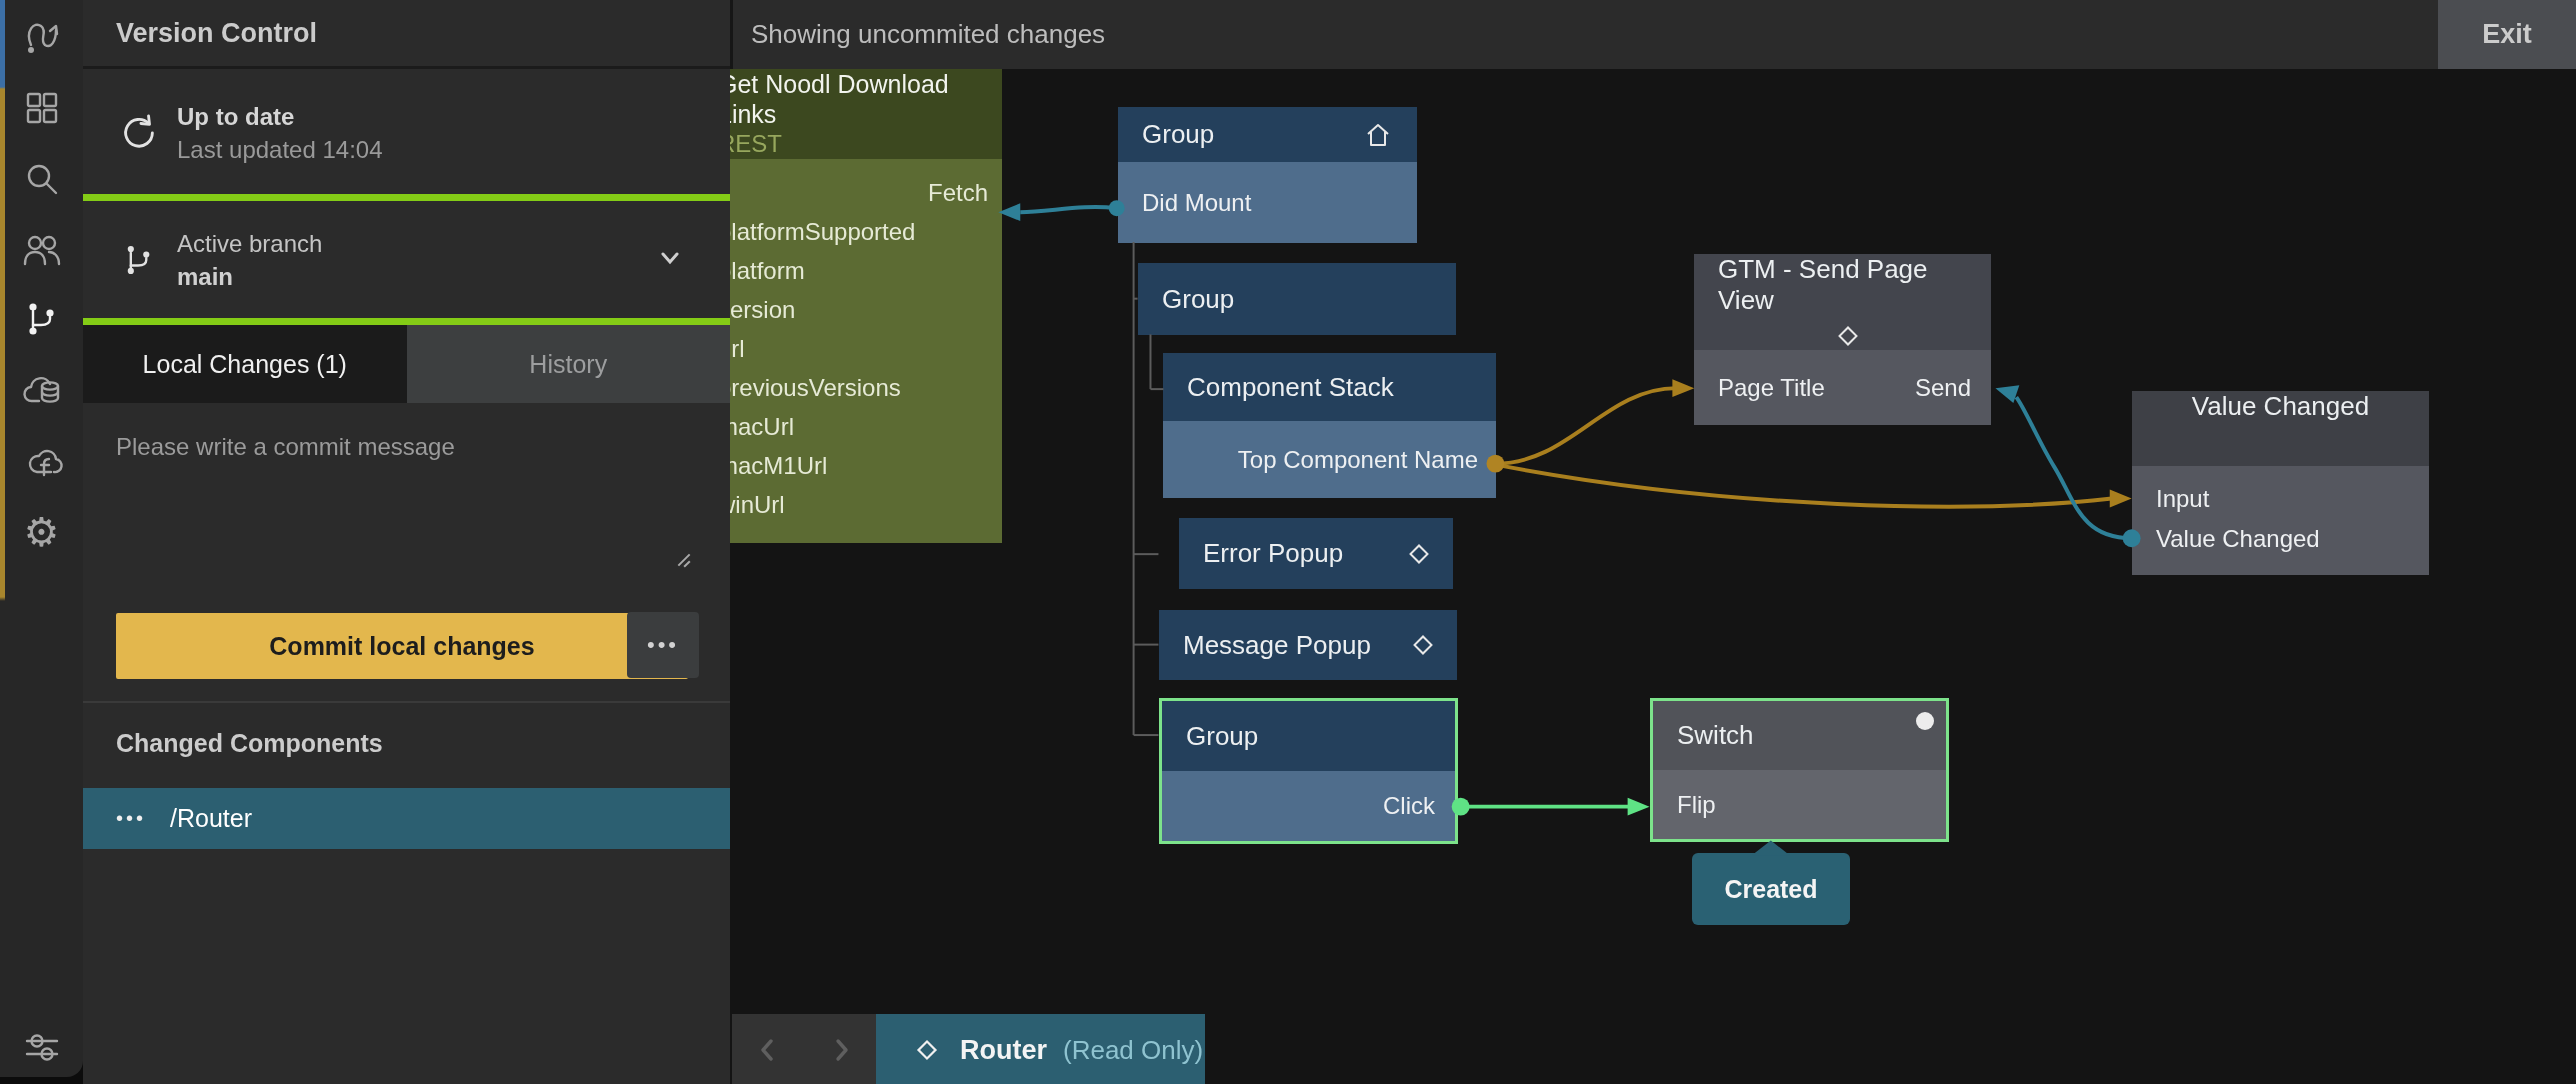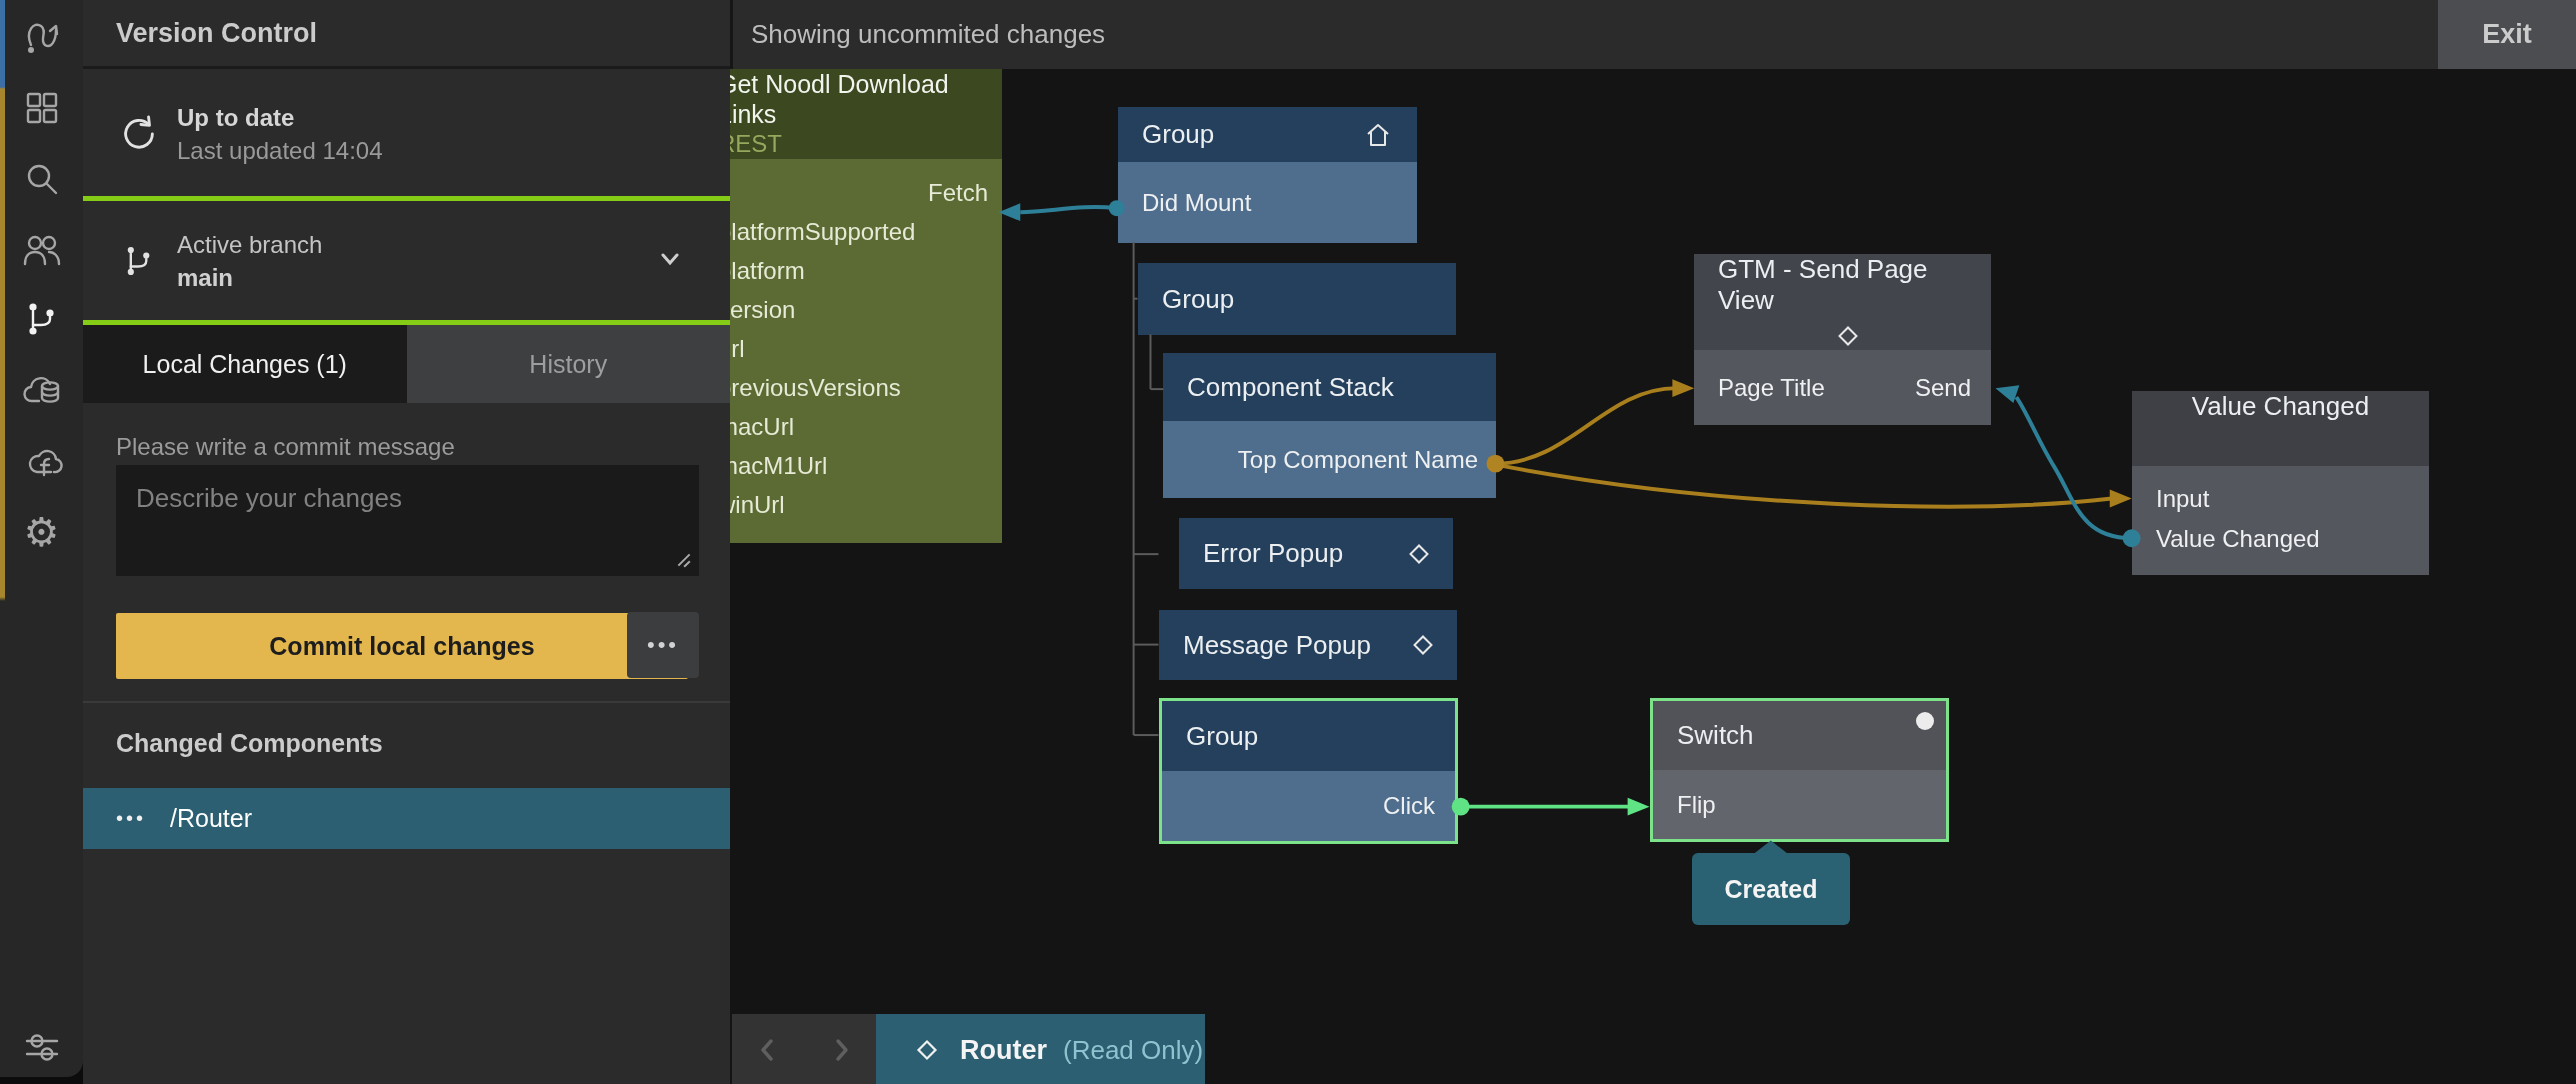--- a/index.html
+++ b/index.html
@@ -17,21 +17,21 @@
   .side-icon.active svg { stroke:#f2f2f2; }
   .side-icon.active svg .fdot { fill:#f2f2f2; }
   .side-icon svg .fdot { fill:#a6a6a6; stroke:none; }
   .gear-glyph { font-size:40px; color:#a6a6a6; line-height:44px; }
 
   
   #panel { position:absolute; left:83px; top:0; width:647px; height:1085px; background:#2b2b2b; }
   #panel-header { position:absolute; left:0; top:0; width:100%; height:69px;
                   border-bottom:3px solid #1b1b1b; display:flex; align-items:center; padding-left:33px; }
   #panel-title { font-size:27px; font-weight:bold; color:#cbcbcb; }
-  .panel-row { position:absolute; left:0; width:100%; border-bottom:5px solid #84cc16;
+  .panel-row { position:absolute; left:0; width:100%; border-bottom:7px solid #84cc16;
                display:flex; align-items:center; }
   #sync-row { top:72px; height:129px; }
   #branch-row { top:201px; height:124px; }
   .row-icon { width:44px; height:44px; margin-left:34px; display:flex; align-items:center;
               justify-content:center; flex:none; cursor:pointer; }
   .row-icon svg { stroke:#e2e2e2; fill:none; stroke-width:3; stroke-linecap:round; stroke-linejoin:round; }
   .row-text { margin-left:16px; }
   .row-text .l1 { font-size:24px; color:#d6d6d6; font-weight:bold; line-height:33px; }
   .row-text .l1.normal { font-weight:normal; color:#c4c4c4; }
   .row-text .l2 { font-size:24px; color:#9a9a9a; line-height:33px; }
@@ -264,21 +264,20 @@
       </svg>
     </div>
   </div>
 
   <div id="tabs">
     <div class="tab" id="tab-local">Local Changes (1)</div>
     <div class="tab" id="tab-history">History</div>
   </div>
 
   <div id="commit-label">Please write a commit message</div>
-  <textarea id="commit-msg" placeholder="Describe your changes" style=""></textarea>
   <div id="resize-grip">
       <span></span>
       <span></span>
     </div>
 
   <button id="commit-btn">Commit local changes</button>
   <button id="more-btn">•••</button>
 
   <div id="commit-divider"></div>
   <div id="changed-heading">Changed Components</div>

